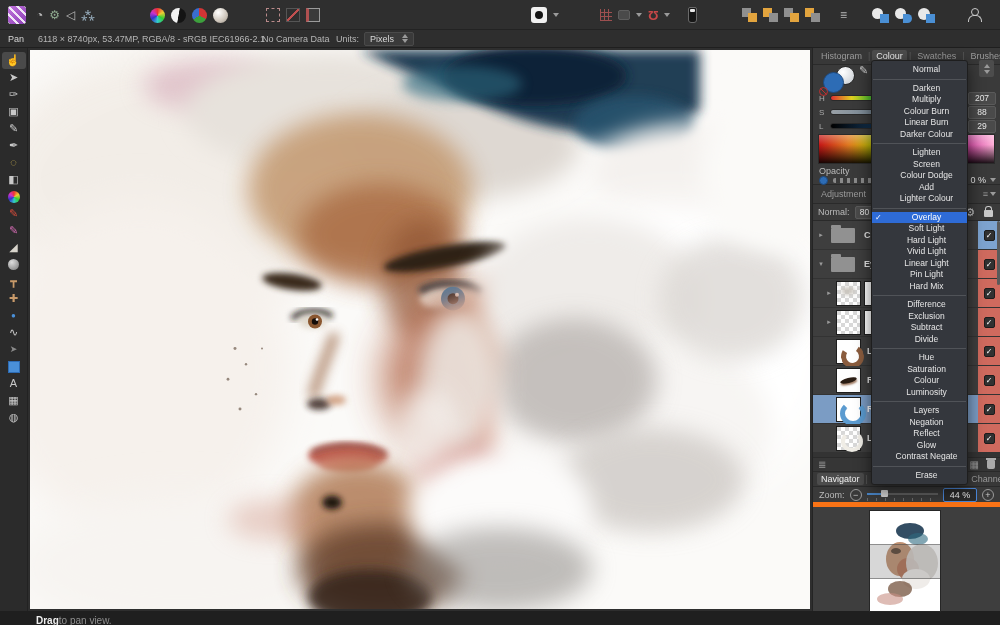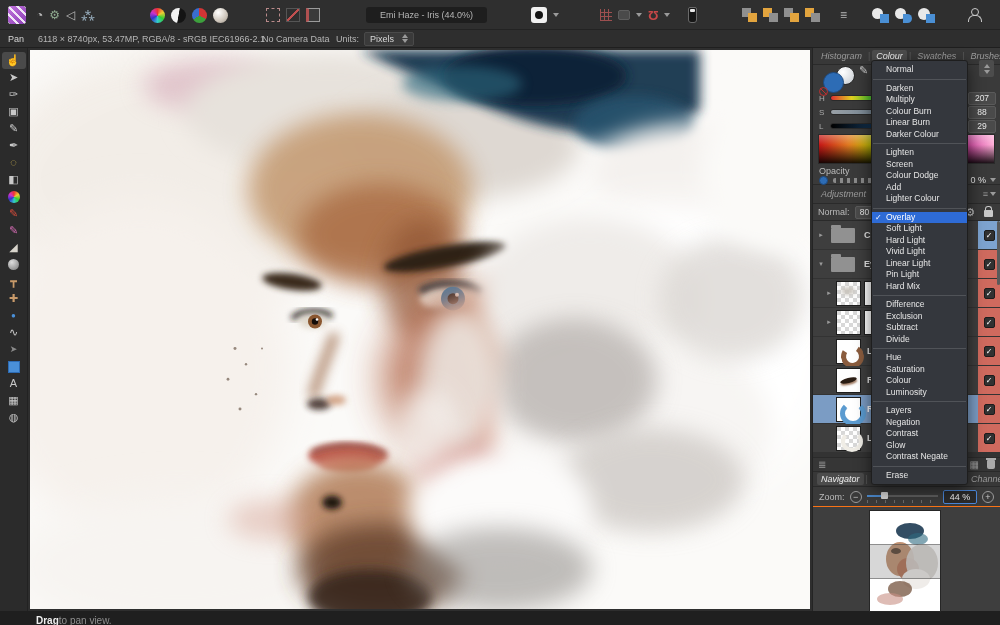--- a/index.html
+++ b/index.html
@@ -70,21 +70,21 @@
   .tc-bluesq{width:12px;height:12px;background:#4a90d9;border:1px solid #2d6cb5;}
 
   
   #canvasarea{flex:1;background:#2e2e2e;position:relative;}
   #page{position:absolute;left:2px;top:2px;width:780px;height:559px;background:#fbfaf8;overflow:hidden;}
   #page svg{display:block;}
 
   
   #rightpanel{width:188px;background:#3a3a3a;border-left:1px solid #242424;display:flex;flex-direction:column;font-size:9px;position:relative;}
   .ptabs{display:flex;align-items:center;gap:2px;padding:2px 4px;background:#383838;border-bottom:1px solid #2a2a2a;color:#9a9a9a;white-space:nowrap;}
-  .ptab{padding:1px 4px;border-radius:2px;font-style:italic;}
+  .ptab{padding:1px 4px;border-radius:2px;}
   .ptab.on{background:#4c4c4c;color:#efefef;}
   .tabsep{color:#5a5a5a;}
   .pmenu{margin-left:auto;display:flex;align-items:center;gap:2px;color:#9a9a9a;font-size:9px;}
 
   
   #colourpanel{height:137px;position:relative;border-bottom:1px solid #2a2a2a;}
   .swatches{position:absolute;left:8px;top:18px;width:34px;height:28px;}
   .swatches .back{position:absolute;right:0;top:0;width:19px;height:19px;border-radius:50%;background:radial-gradient(circle at 35% 30%,#fff,#c3c9cf);border:1px solid #2a2a2a;}
   .swatches .front{position:absolute;left:2px;top:6px;width:21px;height:21px;border-radius:50%;background:#2d6cb5;border:1px solid #1d4a80;}
   .swatches .noc{position:absolute;left:-2px;bottom:-2px;width:9px;height:9px;border:1.5px solid #c03030;border-radius:50%;background:linear-gradient(45deg,transparent 44%,#c03030 44% 56%,transparent 56%);}
@@ -141,35 +141,35 @@
   .strip.blue{background:#7da3cf;}
   .chk{width:11px;height:11px;background:#313131;border:1px solid #1c1c1c;border-radius:2px;color:#fff;font-size:8px;line-height:10px;text-align:center;}
   .lscroll{position:absolute;right:0;top:0;width:3px;height:64px;background:#5a5a5a;z-index:3;border-radius:2px;}
   #layersbottom{height:15px;background:#363636;border-top:1px solid #2a2a2a;border-bottom:1px solid #2a2a2a;display:flex;align-items:center;padding:0 5px;color:#9a9a9a;}
   .trash{width:8px;height:9px;background:#aaa;border-radius:1px 1px 2px 2px;position:relative;margin-left:8px;}
   .trash::before{content:"";position:absolute;top:-2px;left:-1px;width:10px;height:1.5px;background:#aaa;}
   .bic{font-size:10px;color:#9a9a9a;}
 
   
   #navtabs{height:15px;}
-  #zoomrow{height:20px;display:flex;align-items:center;gap:5px;padding:0 6px;background:#3a3a3a;border-bottom:1px solid #f97316;color:#bbb;}
+  #zoomrow{height:20px;display:flex;align-items:center;gap:5px;padding:0 6px;background:#3a3a3a;border-bottom:5px solid #f97316;color:#bbb;}
   .circbtn{width:12px;height:12px;border:1px solid #9a9a9a;border-radius:50%;color:#c9c9c9;font-size:9px;line-height:10px;text-align:center;flex:none;}
   .zslider{flex:1;position:relative;height:10px;}
   .zline{position:absolute;left:0;right:0;top:3px;height:2px;background:#5e5e5e;}
   .zfill{position:absolute;left:0;top:3px;height:2px;width:16px;background:#4a86c8;}
   .zknob{position:absolute;left:14px;top:0;width:7px;height:7px;background:#d0d0d0;border-radius:1px;}
   .zticks{position:absolute;left:0;right:0;top:8px;height:3px;background:repeating-linear-gradient(90deg,#6a6a6a 0 1px,transparent 1px 9px);}
   .zval{width:34px;height:14px;background:#2a2a2a;border:1px solid #4a86d8;border-radius:2px;color:#efefef;display:flex;align-items:center;justify-content:center;}
   #navthumbarea{flex:1;background:#3e3e3e;position:relative;}
   #navthumb{position:absolute;left:56px;top:3px;width:72px;height:102px;background:#fff;border:1px solid #262626;}
   .vpband{position:absolute;left:0;right:0;top:33px;height:35px;background:rgba(110,110,110,.28);border-top:1px solid rgba(70,70,70,.5);border-bottom:1px solid rgba(70,70,70,.5);}
 
   
   #blendmenu{position:absolute;left:871px;top:60px;width:97px;z-index:60;background:#34373d;border:1px solid #1e1e1e;border-radius:3px;box-shadow:0 5px 16px rgba(0,0,0,.55);padding:3px 0;}
-  .mi{height:11.5px;line-height:11.5px;padding-left:14px;color:#e6e6e6;font-size:8.5px;position:relative;white-space:nowrap;}
+  .mi{height:11.5px;line-height:11.5px;padding-left:14px;color:#e6e6e6;font-size:8.5px;position:relative;white-space:nowrap;text-align:center;}
   .mi.sel{background:#2e6bd6;color:#fff;}
   .mi .mck{position:absolute;left:3px;top:0;font-size:8px;}
   .msep{height:1px;background:#505358;margin:3px 1px;}
 
   
   #statusbar{height:18px;background:#1f1f1f;display:flex;align-items:center;padding-left:36px;font-size:10px;}
   #statusbar b{color:#efefef;}
   #statusbar span{color:#8f8f8f;}
 </style>
 </head>
@@ -188,23 +188,20 @@
   <div class="tbi" style="left:150px">
     <span class="cw cw-rainbow"></span>
     <span class="cw cw-half"></span>
     <span class="cw cw-rgb"></span>
     <span class="cw cw-sphere"></span>
   </div>
   <div class="tbi" style="left:266px">
     <span class="msq msq-dash"></span>
     <span class="msq msq-slash"></span>
     <span class="msq msq-doc"></span>
-  </div>
-  <div class="tbi" style="left:366px">
-    <div class="pill">Emi Haze - Iris (44.0%)</div>
   </div>
   <div class="tbi" style="left:531px">
     <span class="wsq">
         <i></i>
       </span>
     <span class="car-dn"></span>
   </div>
   <div class="tbi" style="left:600px">
     <span class="gridic"></span>
     <span class="swmini"></span>
@@ -633,18 +630,18 @@
   <div class="mi">Subtract</div>
   <div class="mi">Divide</div>
   <div class="msep"></div>
   <div class="mi">Hue</div>
   <div class="mi">Saturation</div>
   <div class="mi">Colour</div>
   <div class="mi">Luminosity</div>
   <div class="msep"></div>
   <div class="mi">Layers</div>
   <div class="mi">Negation</div>
-  <div class="mi">Contrast</div>
+  <div class="mi">Reflect</div>
   <div class="mi">Glow</div>
   <div class="mi">Contrast Negate</div>
   <div class="msep"></div>
   <div class="mi">Erase</div>
 </div>
 
 </body></html>

